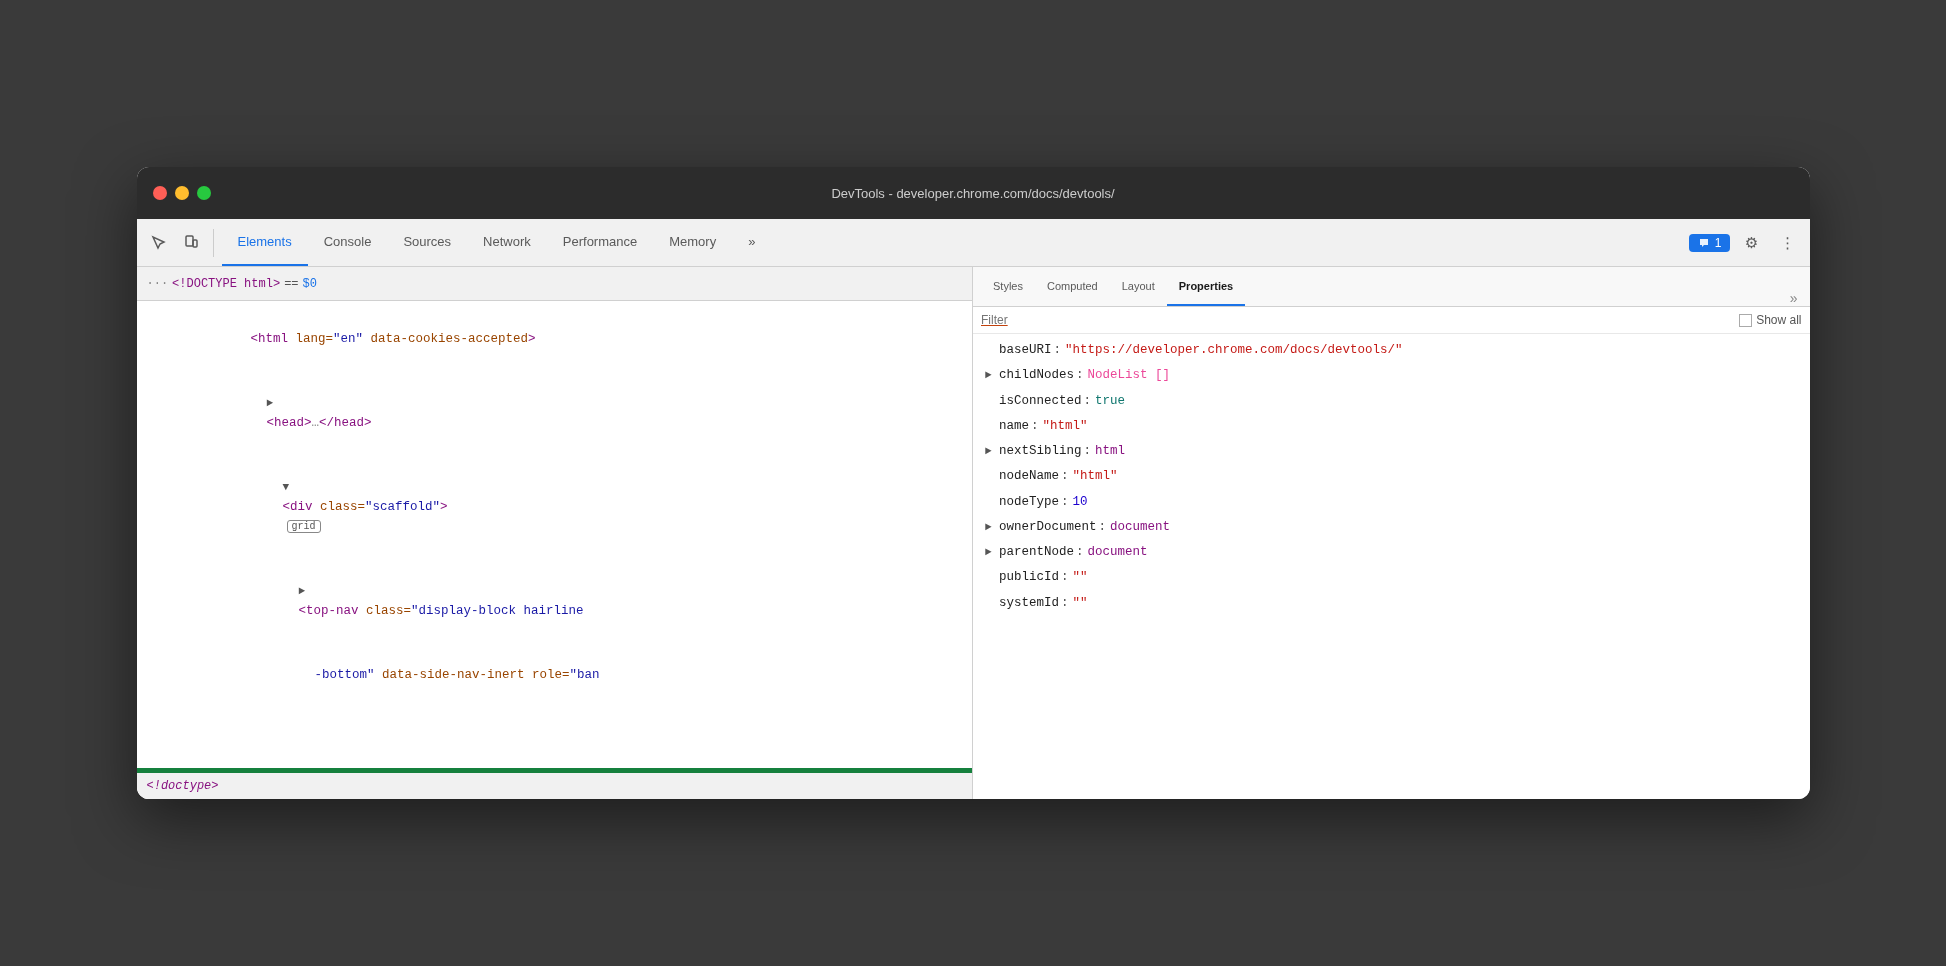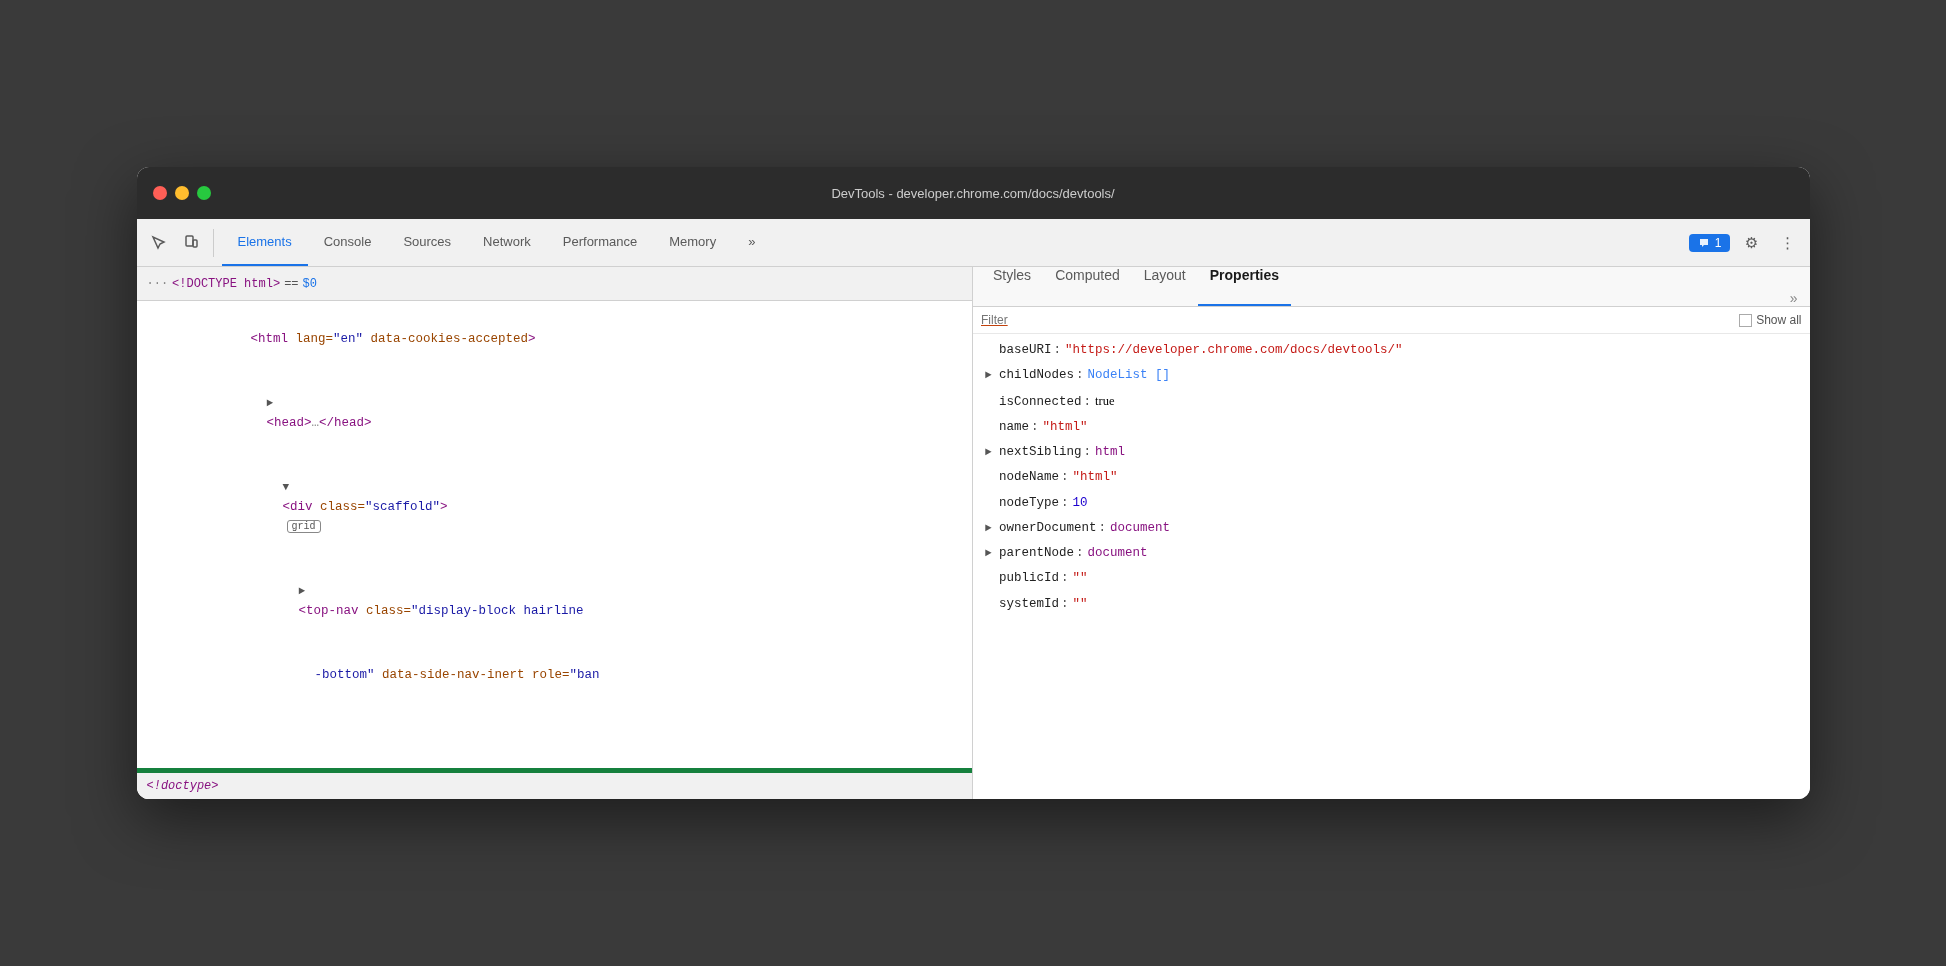--- a/index.html
+++ b/index.html
@@ -234,21 +234,22 @@
       align-items: flex-end;
       border-bottom: 1px solid #d0d0d0;
       padding: 0 8px;
       height: 40px;
       background: #f8f8f8;
     }
     .props-tab {
       padding: 0 12px;
       height: 100%;
       display: flex;
-      font-size: 14px;
+      align-items: center;
+      font-size: 11px;
       color: #5a5a5a;
       cursor: pointer;
       border-bottom: 2px solid transparent;
     }
     .props-tab.active {
       color: #1a1a1a;
       border-bottom: 2px solid #1a73e8;
       font-weight: 600;
     }
     .props-tab-more {
@@ -313,22 +314,22 @@
       width: 14px;
       flex-shrink: 0;
       color: #555;
       font-size: 11px;
     }
     .prop-name { color: #222; margin-right: 2px; }
     .prop-colon { color: #555; margin-right: 4px; }
     .prop-value-str { color: #c41a16; }
     .prop-value-plain { color: #881280; }
     .prop-value-num { color: #1c00cf; }
-    .prop-value-bool { color: #000000; font-family: Liberation Serif, serif; }
-    .prop-value-obj { color: #3b82f6; }
+    .prop-value-bool { color: #0f766e; }
+    .prop-value-obj { color: #ec4899; }
 
     
     ::-webkit-scrollbar { width: 6px; height: 6px; }
     ::-webkit-scrollbar-track { background: transparent; }
     ::-webkit-scrollbar-thumb { background: #ccc; border-radius: 3px; }
   </style>
 </head>
 <body>
 
 <div class="window">

